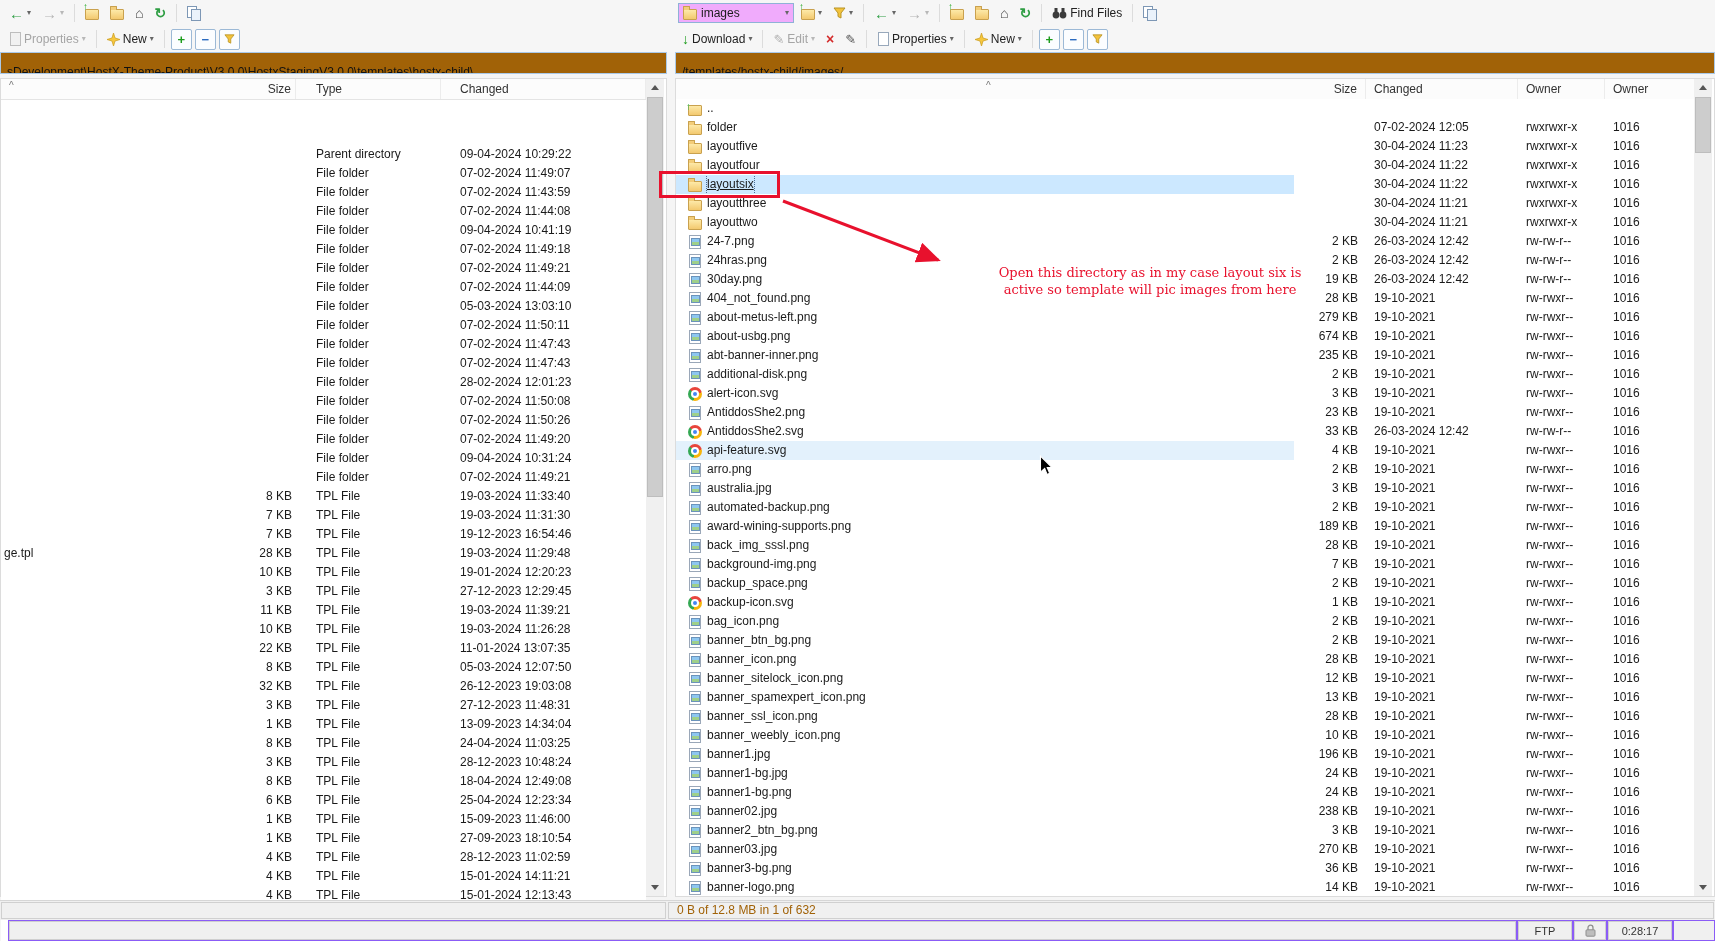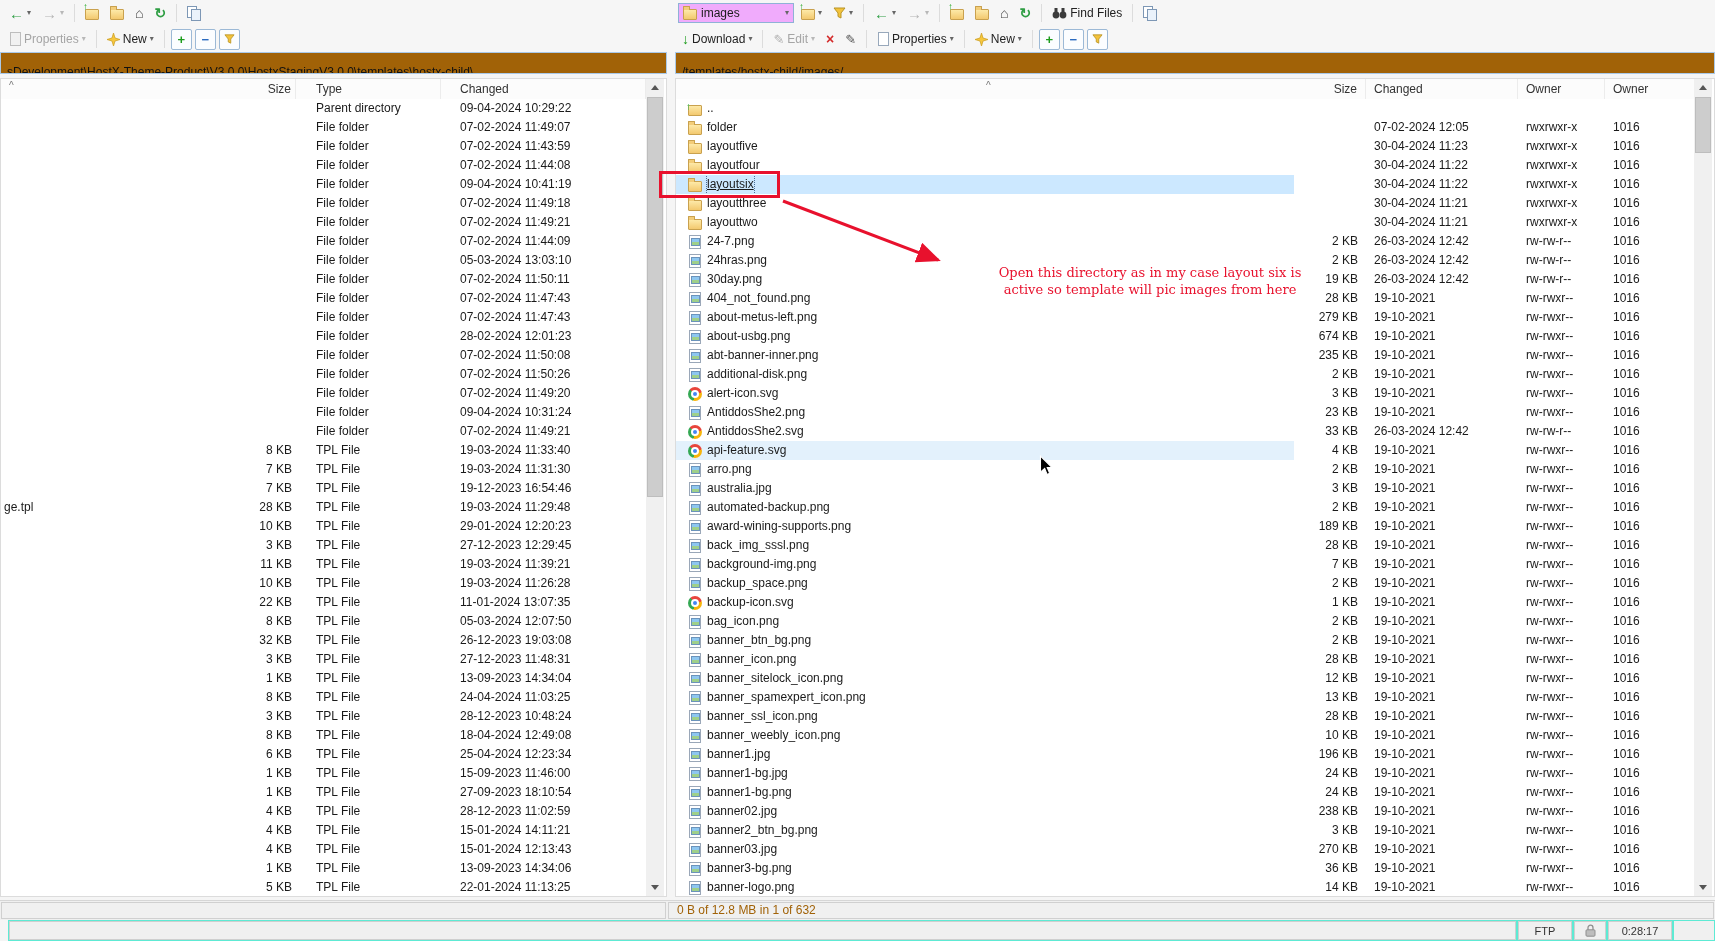--- a/index.html
+++ b/index.html
@@ -65,21 +65,21 @@
   .panel{position:absolute;top:78px;height:819px;background:#fff;border:1px solid #dcdcdc;box-sizing:border-box;}
   .panel.pl{left:0;width:667px;}
   .panel.pr{left:675px;width:1040px;}
   .hdr{position:relative;display:grid;height:20px;line-height:20px;color:#333;background:#fcfcfc;
        border-bottom:1px solid #e4e4e4;}
   .hc{border-right:1px solid #ececec;box-sizing:border-box;overflow:hidden;white-space:nowrap;}
   .sort-caret{position:absolute;top:-3px;font-size:10px;color:#777;}
   .pl .hdr{width:645px;grid-template-columns:295px 145px 1fr;}
   .pr .hdr{width:1020px;grid-template-columns:618px 72px 152px 87px 1fr;}
   .list{position:absolute;left:0;top:20px;height:797px;overflow:hidden;}
-  .pl .list{width:645px;}
+  .pl .list{width:645px;margin-top:46px;}
   .pr .list{width:1020px;}
   .row{display:grid;height:19px;line-height:19px;background:#fff;}
   .lrow{grid-template-columns:295px 145px 1fr;}
   .rrow{grid-template-columns:618px 72px 152px 87px 1fr;}
   .c{overflow:hidden;white-space:nowrap;box-sizing:border-box;}
   .c-frag-size{display:flex;padding-left:3px;padding-right:4px;}
   .frag{flex:1;text-align:left;overflow:hidden;}
   .sz{text-align:center;}
   .c-type{padding-left:20px;}
   .c-changedL{padding-left:19px;}
@@ -105,21 +105,21 @@
   .sb-thumb{position:absolute;left:1px;width:16px;background:#cdcdcd;border:1px solid #bdbdbd;box-sizing:border-box;}
   .pl .sb-thumb{top:18px;height:400px;}
   .pr .sb-thumb{top:18px;height:56px;}
 
   
   .statusbar{position:absolute;left:0;top:900px;right:0;height:20px;background:#f0f0f0;border-top:1px solid #d6d6d6;
              display:flex;box-sizing:border-box;}
   .st-cell{border:1px solid #d0d0d0;margin:1px;box-sizing:border-box;line-height:15px;color:#a16207;}
   .st-left{width:665px;}
   .st-right{flex:1;padding-left:8px;}
-  .sessionbar{position:absolute;left:0;top:920px;right:0;height:21px;background:#5eead4;display:flex;
+  .sessionbar{position:absolute;left:0;top:920px;right:0;height:21px;background:#8b5cf6;display:flex;
               align-items:stretch;padding:1px;box-sizing:border-box;gap:2px;margin-left:8px;}
   .ss-cell{border:1px solid #cfcfcf;background:#f0f0f0;display:flex;align-items:center;justify-content:center;
            box-sizing:border-box;font-size:11px;color:#333;}
   .ss-fill{flex:1;}
   .ss-ftp{width:54px;} .ss-lock{width:32px;} .ss-time{width:64px;text-align:right;} .ss-grip{width:40px;border-color:transparent;}
 
   
   .red-box{position:absolute;left:659px;top:171px;width:121px;height:27px;border:3px solid #e8112d;z-index:40;box-sizing:border-box;}
   .anno-text{position:absolute;left:990px;top:265px;width:320px;text-align:center;color:#e8112d;
              font-family:"DejaVu Serif",serif;font-size:13px;line-height:1.3;z-index:40;}
@@ -497,21 +497,21 @@
     <div class="c c-type">TPL File</div>
     <div class="c c-changedL">19-03-2024 11:29:48</div>
   </div>
 
   <div class="row lrow">
     <div class="c c-frag-size">
       <span class="frag"></span>
       <span class="sz">10 KB</span>
     </div>
     <div class="c c-type">TPL File</div>
-    <div class="c c-changedL">29-01-2024 12:20:23</div>
+    <div class="c c-changedL">19-01-2024 12:20:23</div>
   </div>
 
   <div class="row lrow">
     <div class="c c-frag-size">
       <span class="frag"></span>
       <span class="sz">3 KB</span>
     </div>
     <div class="c c-type">TPL File</div>
     <div class="c c-changedL">27-12-2023 12:29:45</div>
   </div>

